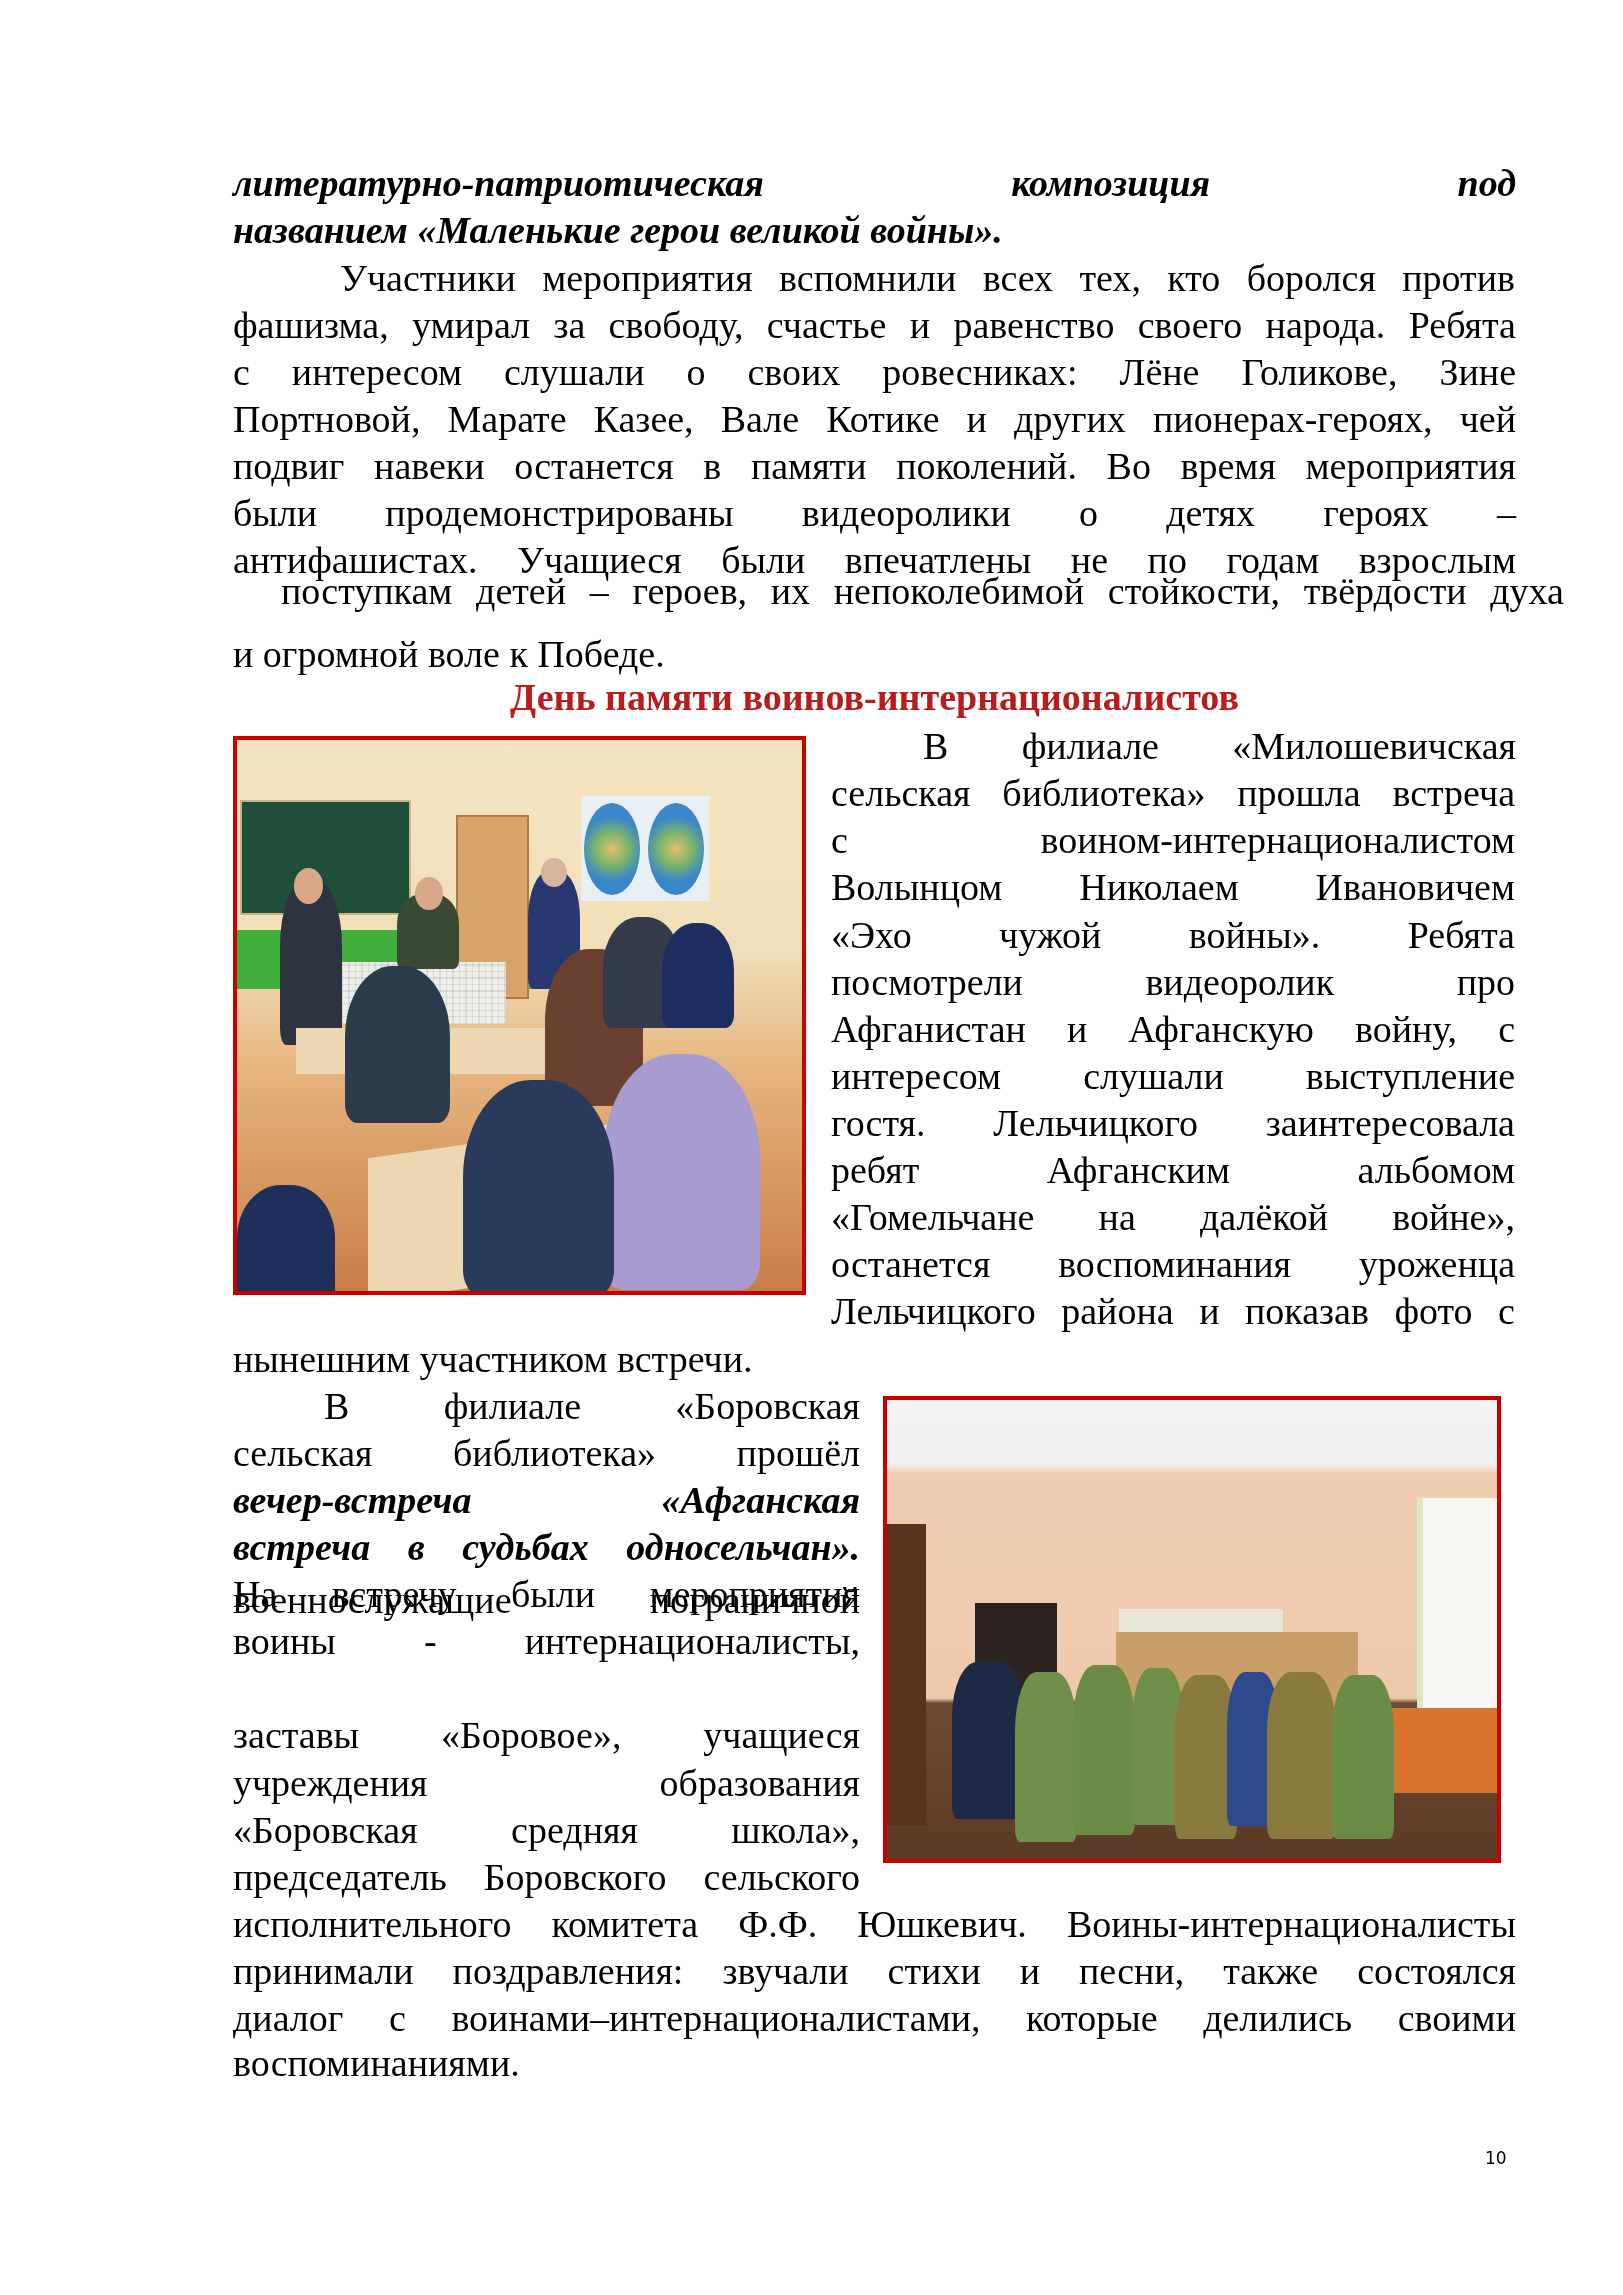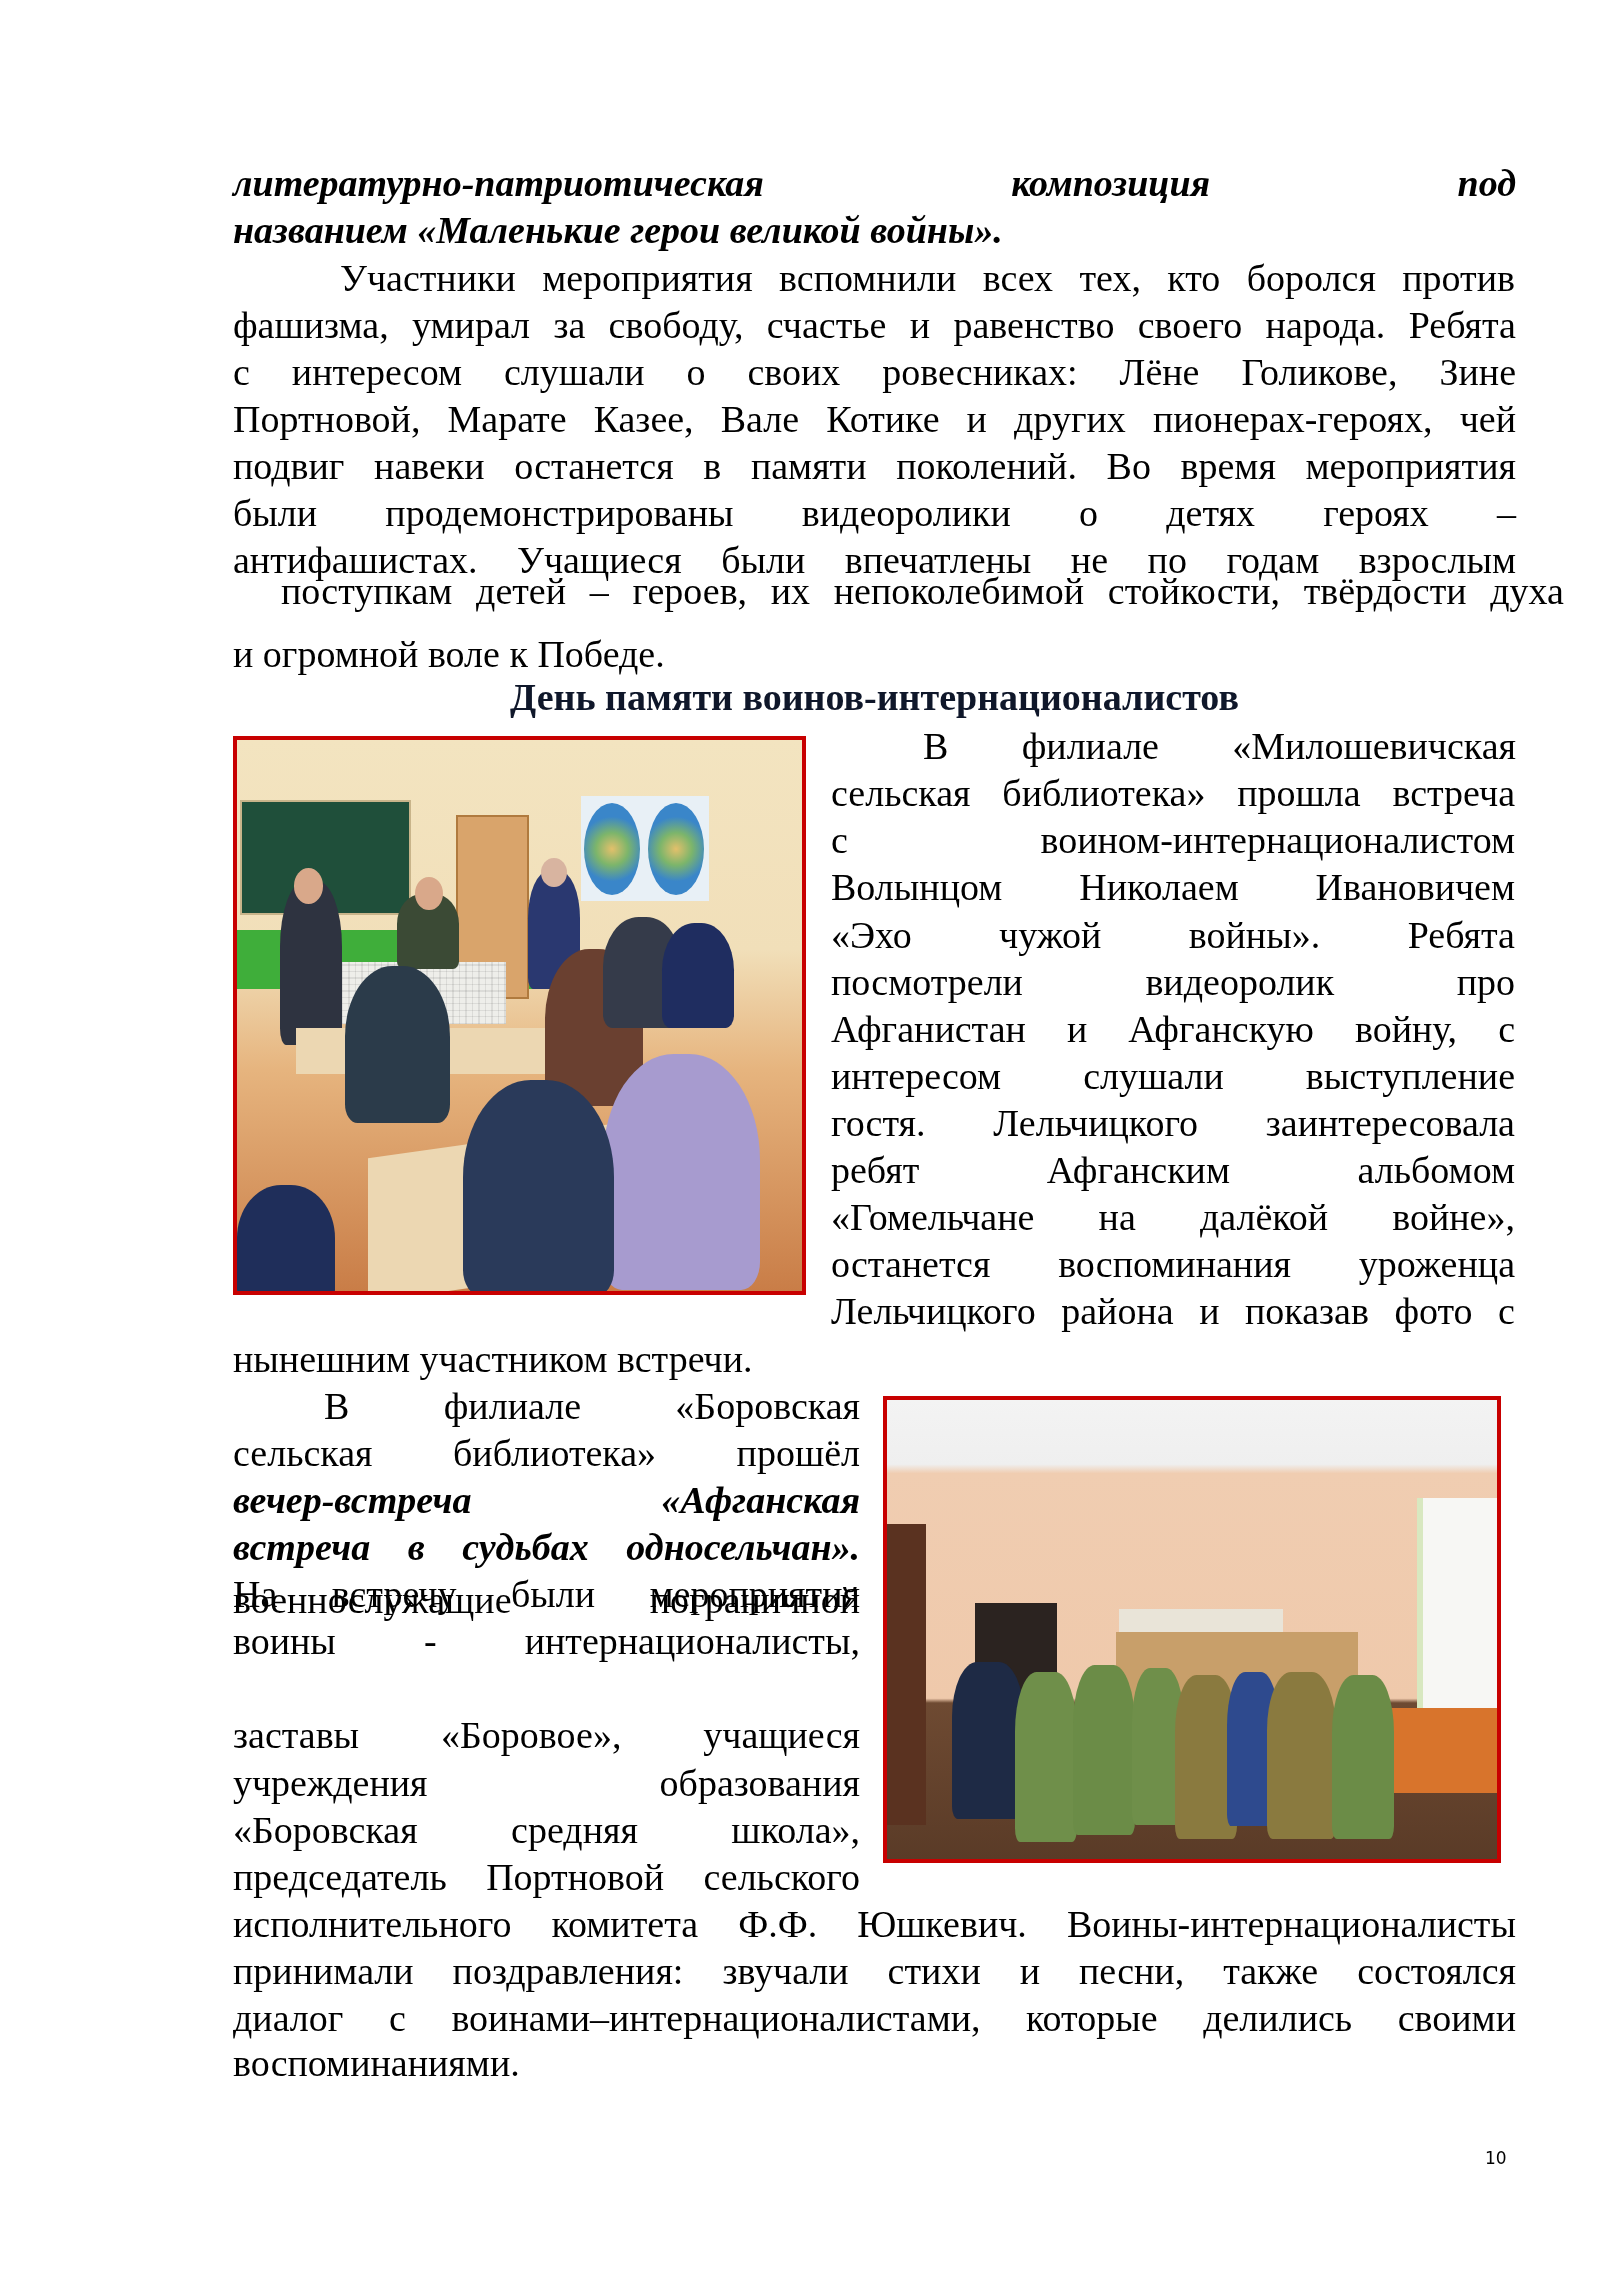--- a/index.html
+++ b/index.html
@@ -5,21 +5,21 @@
   html, body { margin:0; padding:0; background:#ffffff; }
   body { width:1623px; height:2295px; position:relative; overflow:hidden;
          font-family:"Liberation Serif", "DejaVu Serif", serif; color:#000; }
   .line { position:absolute; left:233px; width:1283px; font-size:38px; line-height:47px;
           white-space:nowrap; text-align:justify; text-align-last:justify; }
   .narrow-right { left:831px; width:684px; }
   .narrow-left { left:233px; width:627px; }
   .last { text-align-last:left; }
   .bi { font-weight:bold; font-style:italic; }
   .heading { position:absolute; left:233px; width:1283px; top:674px; text-align:center;
-             font-size:38px; font-weight:bold; color:#0f172a; line-height:47px; }
+             font-size:38px; font-weight:bold; color:#b91c1c; line-height:47px; }
   .photo { position:absolute; border:4.6px solid #c80000; box-sizing:border-box; overflow:hidden; }
   .page-num { position:absolute; left:1485px; top:2148px; font-family:"DejaVu Sans", sans-serif; font-size:17px; }
 
   
   #photo1 { left:233px; top:736px; width:573px; height:559px;
             background:linear-gradient(#f3e4c0 0%, #f1dfb9 38%, #e6b47e 60%, #c97d47 100%); }
   #photo1 .board { position:absolute; left:2.6px; top:60px; width:167px; height:111px; background:#1f4f3a; border:2px solid #c8b48a; }
   #photo1 .green-wall { position:absolute; left:0; top:190px; width:301px; height:59px; background:#3fae3a; }
   #photo1 .door { position:absolute; left:219px; top:75px; width:69px; height:180px; background:#d9a46b; border:2px solid #b07a3e; }
   #photo1 .map { position:absolute; left:344px; top:56px; width:128px; height:105px; background:#e8f0f6; }
@@ -111,21 +111,21 @@
   <div class="line narrow-left" style="top:1383px; left:324px; width:536px;">В филиале «Боровская</div>
   <div class="line narrow-left" style="top:1430px;">сельская библиотека» прошёл</div>
   <div class="line narrow-left bi" style="top:1477px;">вечер-встреча «Афганская</div>
   <div class="line narrow-left bi" style="top:1524px;">встреча в судьбах односельчан».</div>
   <div class="line narrow-left" style="top:1571px;">На встречу  были мероприятия</div>
   <div class="line narrow-left" style="top:1618px;">воины - интернационалисты,</div>
   <div class="line narrow-left" style="top:1577px;">военнослужащие пограничной</div>
   <div class="line narrow-left" style="top:1712px;">заставы «Боровое», учащиеся</div>
   <div class="line narrow-left" style="top:1760px;">учреждения образования</div>
   <div class="line narrow-left" style="top:1807px;">«Боровская средняя школа»,</div>
-  <div class="line narrow-left" style="top:1854px;">председатель Портновой сельского</div>
+  <div class="line narrow-left" style="top:1854px;">председатель Боровского сельского</div>
 
   <div class="photo" id="photo2" title="Групповое фото с воинами-интернационалистами и военнослужащими">
     <div class="leftdoor"></div>
     <div class="door2"></div>
     <div class="shelf2"></div>
     <div class="shelf"></div>
     <div class="window"></div>
     <div class="desk2"></div>
     <div class="soldier" style="left:65px; top:262px; width:72px; height:157px; background:#1e2a45;"></div>
     <div class="soldier" style="left:128px; top:272px; width:62px; height:170px; background:#6f8f4a;"></div>

